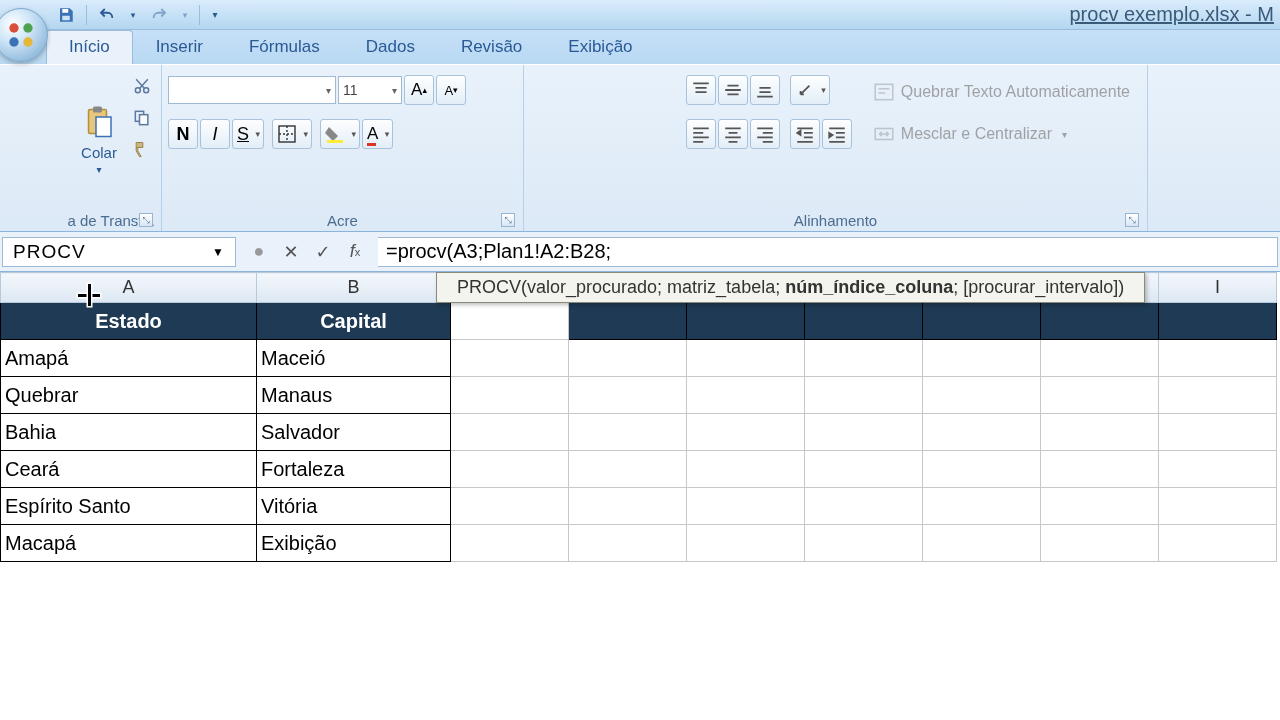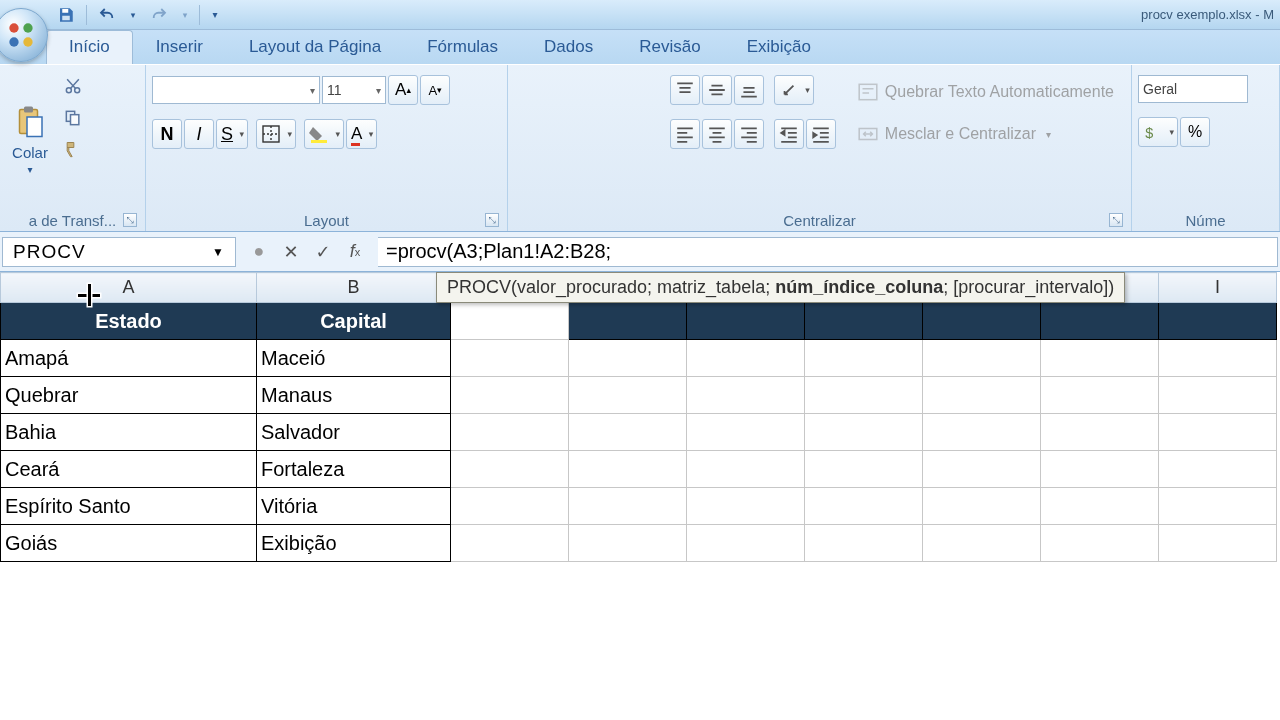--- a/index.html
+++ b/index.html
@@ -4,21 +4,21 @@
 <style>
   * { box-sizing: border-box; margin: 0; padding: 0; }
   body { font-family: "Segoe UI", Tahoma, sans-serif; font-size: 14px; background: #cfe5f7; width: 1280px; height: 720px; overflow: hidden; }
   
   
   .titlebar { height: 30px; background: linear-gradient(#d9ecfb,#b4d6f0); display:flex; align-items:center; padding:0 6px; border-bottom:1px solid #9dbcd9; justify-content:space-between;}
   .qat { display:flex; gap:8px; align-items:center; }
   .qat-btn { width:24px; height:22px; display:flex; align-items:center; justify-content:center; color:#2a5a95; cursor:default;}
   .qat-btn svg { width:18px; height:18px; }
   .qat-sep { width:1px; height:20px; background:#9dbcd9; }
-  .title-text { font-size:13px; color:#3a5a7a; white-space:nowrap;}
+  .title-text { font-size:20px; color:#3a5a7a; white-space:nowrap;text-decoration:underline;}
   
   
   .tabrow { height:34px; display:flex; align-items:flex-end; padding-left:46px; gap:0; background:linear-gradient(#c6e0f7,#b8d8f2); position:relative;}
   .office-btn { position:absolute; left:-6px; top:-22px; width:54px; height:54px; border-radius:50%; background:radial-gradient(circle at 35% 30%, #fff 0%, #d0e6f8 35%, #8fb8db 80%); border:1px solid #7da8ce; box-shadow:0 2px 4px rgba(0,0,0,.25); display:flex; align-items:center; justify-content:center;}
   .office-btn svg { width:28px; height:28px; }
   .tab { padding:6px 22px 7px; font-size:17px; color:#2a5a95; cursor:default; border:1px solid transparent; border-bottom:none;}
   .tab.active { background:#e9f2fb; border-color:#9dbcd9; border-radius:4px 4px 0 0; color:#2a5a95;}
   
   
   .ribbon { height:168px; background:linear-gradient(#e9f2fb,#dce9f6); border-top:1px solid #fff; border-bottom:1px solid #8cb3d9; display:flex; }
@@ -57,21 +57,21 @@
   
   .grid-area { position:relative; background:#fff; height:calc(720px - 30px - 34px - 168px - 40px); overflow:hidden;}
   table.sheet { border-collapse:collapse; table-layout:fixed; }
   .colhdr td { background:linear-gradient(#f3f7fb,#dde8f3); border:1px solid #b7c9db; height:30px; text-align:center; font-size:18px; color:#333;}
   .rowdata td { border:1px solid #c7c7c7; height:37px; font-size:20px; padding:0 4px; color:#000; background:#fff; vertical-align:middle;}
   .hdr-row td { background:#1f3a54; color:#fff; font-weight:bold; text-align:center; border:1px solid #000;}
   .col-a { width:256px; } .col-b { width:194px; } .col-rest { width:118px; }
   .rowdata td.databorder { border:1px solid #000; }
   
   
-  .fn-tooltip { position:absolute; top:0; left:436px; background:#f4f4ee; border:1px solid #8a8a7a; padding:4px 10px; font-size:18px; color:#333; box-shadow:2px 2px 4px rgba(0,0,0,.25); white-space:nowrap;}
+  .fn-tooltip { position:absolute; top:0; left:436px; background:#f4f4ee; border:1px solid #8a8a7a; padding:4px 20px; font-size:18px; color:#333; box-shadow:2px 2px 4px rgba(0,0,0,.25); white-space:nowrap;}
   .fn-tooltip .cur { font-weight:bold; }
   
   
   .cell-cursor { position:absolute; top:12px; left:78px; width:22px; height:22px; }
   .cell-cursor::before, .cell-cursor::after { content:""; position:absolute; background:#000; }
   .cell-cursor::before { left:0; right:0; top:50%; height:3px; margin-top:-1.5px; box-shadow:0 0 0 1.5px #fff;}
   .cell-cursor::after { top:0; bottom:0; left:50%; width:3px; margin-left:-1.5px; box-shadow:0 0 0 1.5px #fff;}
 </style>
 </head>
 <body>
@@ -117,30 +117,29 @@
   <div class="office-btn">
     <svg viewBox="0 0 24 24">
         <circle cx="6" cy="6" r="4" fill="#d94f3a"></circle>
         <circle cx="18" cy="6" r="4" fill="#4fa24f"></circle>
         <circle cx="6" cy="18" r="4" fill="#3a72b5"></circle>
         <circle cx="18" cy="18" r="4" fill="#e5b83a"></circle>
       </svg>
   </div>
   <div class="tab active">Início</div>
   <div class="tab">Inserir</div>
-  <div class="tab">Layout da Página</div>
   <div class="tab">Fórmulas</div>
   <div class="tab">Dados</div>
   <div class="tab">Revisão</div>
   <div class="tab">Exibição</div>
 </div>
 
 <div class="ribbon">
 
-  <div class="ribbon-group" style="width:146px;">
+  <div class="ribbon-group" style="width:162px;align-items:flex-end;">
     <div class="ribbon-group-body">
       <div class="big-btn">
         <div class="ico">
           <svg viewBox="0 0 24 24">
               <rect x="5" y="3" width="12" height="16" rx="1" fill="#e8c67a" stroke="#b38f3a"></rect>
               <rect x="8" y="1" width="6" height="4" rx="1" fill="#888"></rect>
               <rect x="10" y="8" width="10" height="13" fill="#fff" stroke="#3a72b5"></rect>
             </svg>
         </div>
         <div class="lbl">Colar</div>
@@ -213,21 +212,21 @@
               <path d="M4 3l9 9-5 5-8-8z" fill="#888"></path>
               <rect x="2" y="16" width="16" height="3" fill="#ffeb3b"></rect>
             </svg>
           </div>
         <div class="ribbon-btn split">
             <span style="font-size:17px;">A</span>
             <span style="position:absolute;bottom:2px;left:4px;right:16px;height:3px;background:#d32;"></span>
           </div>
       </div>
     </div>
-    <div class="ribbon-group-label"><span>Layout</span><span class="launcher">⤡</span></div>
+    <div class="ribbon-group-label"><span>Acre</span><span class="launcher">⤡</span></div>
   </div>
 
   <div class="ribbon-group" style="width:624px;">
     <div class="ribbon-group-body" style="flex-direction:row; gap:10px; padding-top:6px;justify-content:flex-end;">
       <div style="display:flex; flex-direction:column; gap:14px;">
         <div class="btn-row">
           <div class="ribbon-btn">
               <svg viewBox="0 0 18 18" fill="none" stroke="#555" stroke-width="1.6">
                 <path d="M2 3h14M4 7h10M4 11h10"></path>
               </svg>
@@ -289,41 +288,23 @@
         <div class="wide-btn disabled">
           <svg viewBox="0 0 20 20" fill="none" stroke="#888" stroke-width="1.4">
               <rect x="2" y="5" width="16" height="10"></rect>
               <path d="M6 10h8M8 8l-2 2 2 2M12 8l2 2-2 2"></path>
             </svg>
           <span>Mesclar e Centralizar</span>
           <span style="font-size:10px;margin-left:4px;">▾</span>
         </div>
       </div>
     </div>
-    <div class="ribbon-group-label"><span>Centralizar</span><span class="launcher">⤡</span></div>
-  </div>
-
-  <div class="ribbon-group" style="flex:1;">
-    <div class="ribbon-group-body" style="flex-direction:column; gap:14px; padding-top:6px;">
-      <div class="combo" style="width:110px;">
-          <span>Geral</span>
-        </div>
-      <div class="btn-row">
-        <div class="ribbon-btn split">
-            <svg viewBox="0 0 18 18" fill="#6a8a4a">
-              <text x="2" y="14" font-size="13">$</text>
-            </svg>
-          </div>
-        <div class="ribbon-btn">
-            <span style="font-size:16px;">%</span>
-          </div>
-      </div>
-    </div>
-    <div class="ribbon-group-label">Núme</div>
-  </div>
+    <div class="ribbon-group-label"><span>Alinhamento</span><span class="launcher">⤡</span></div>
+  </div>
+
 </div>
 
 <div class="formula-bar">
   <div class="name-box">
     <span>PROCV</span>
     <span class="arrow">▼</span>
   </div>
   <div class="fx-controls">
     <div class="fx-btn" style="color:#999;">●</div>
     <div class="fx-btn">✕</div>
@@ -412,21 +393,21 @@
           <td class="databorder">Vitória</td>
           <td></td>
           <td></td>
           <td></td>
           <td></td>
           <td></td>
           <td></td>
           <td></td>
         </tr>
     <tr class="rowdata">
-          <td class="databorder">Goiás</td>
+          <td class="databorder">Macapá</td>
           <td class="databorder">Exibição</td>
           <td></td>
           <td></td>
           <td></td>
           <td></td>
           <td></td>
           <td></td>
           <td></td>
         </tr>
   </tbody>

